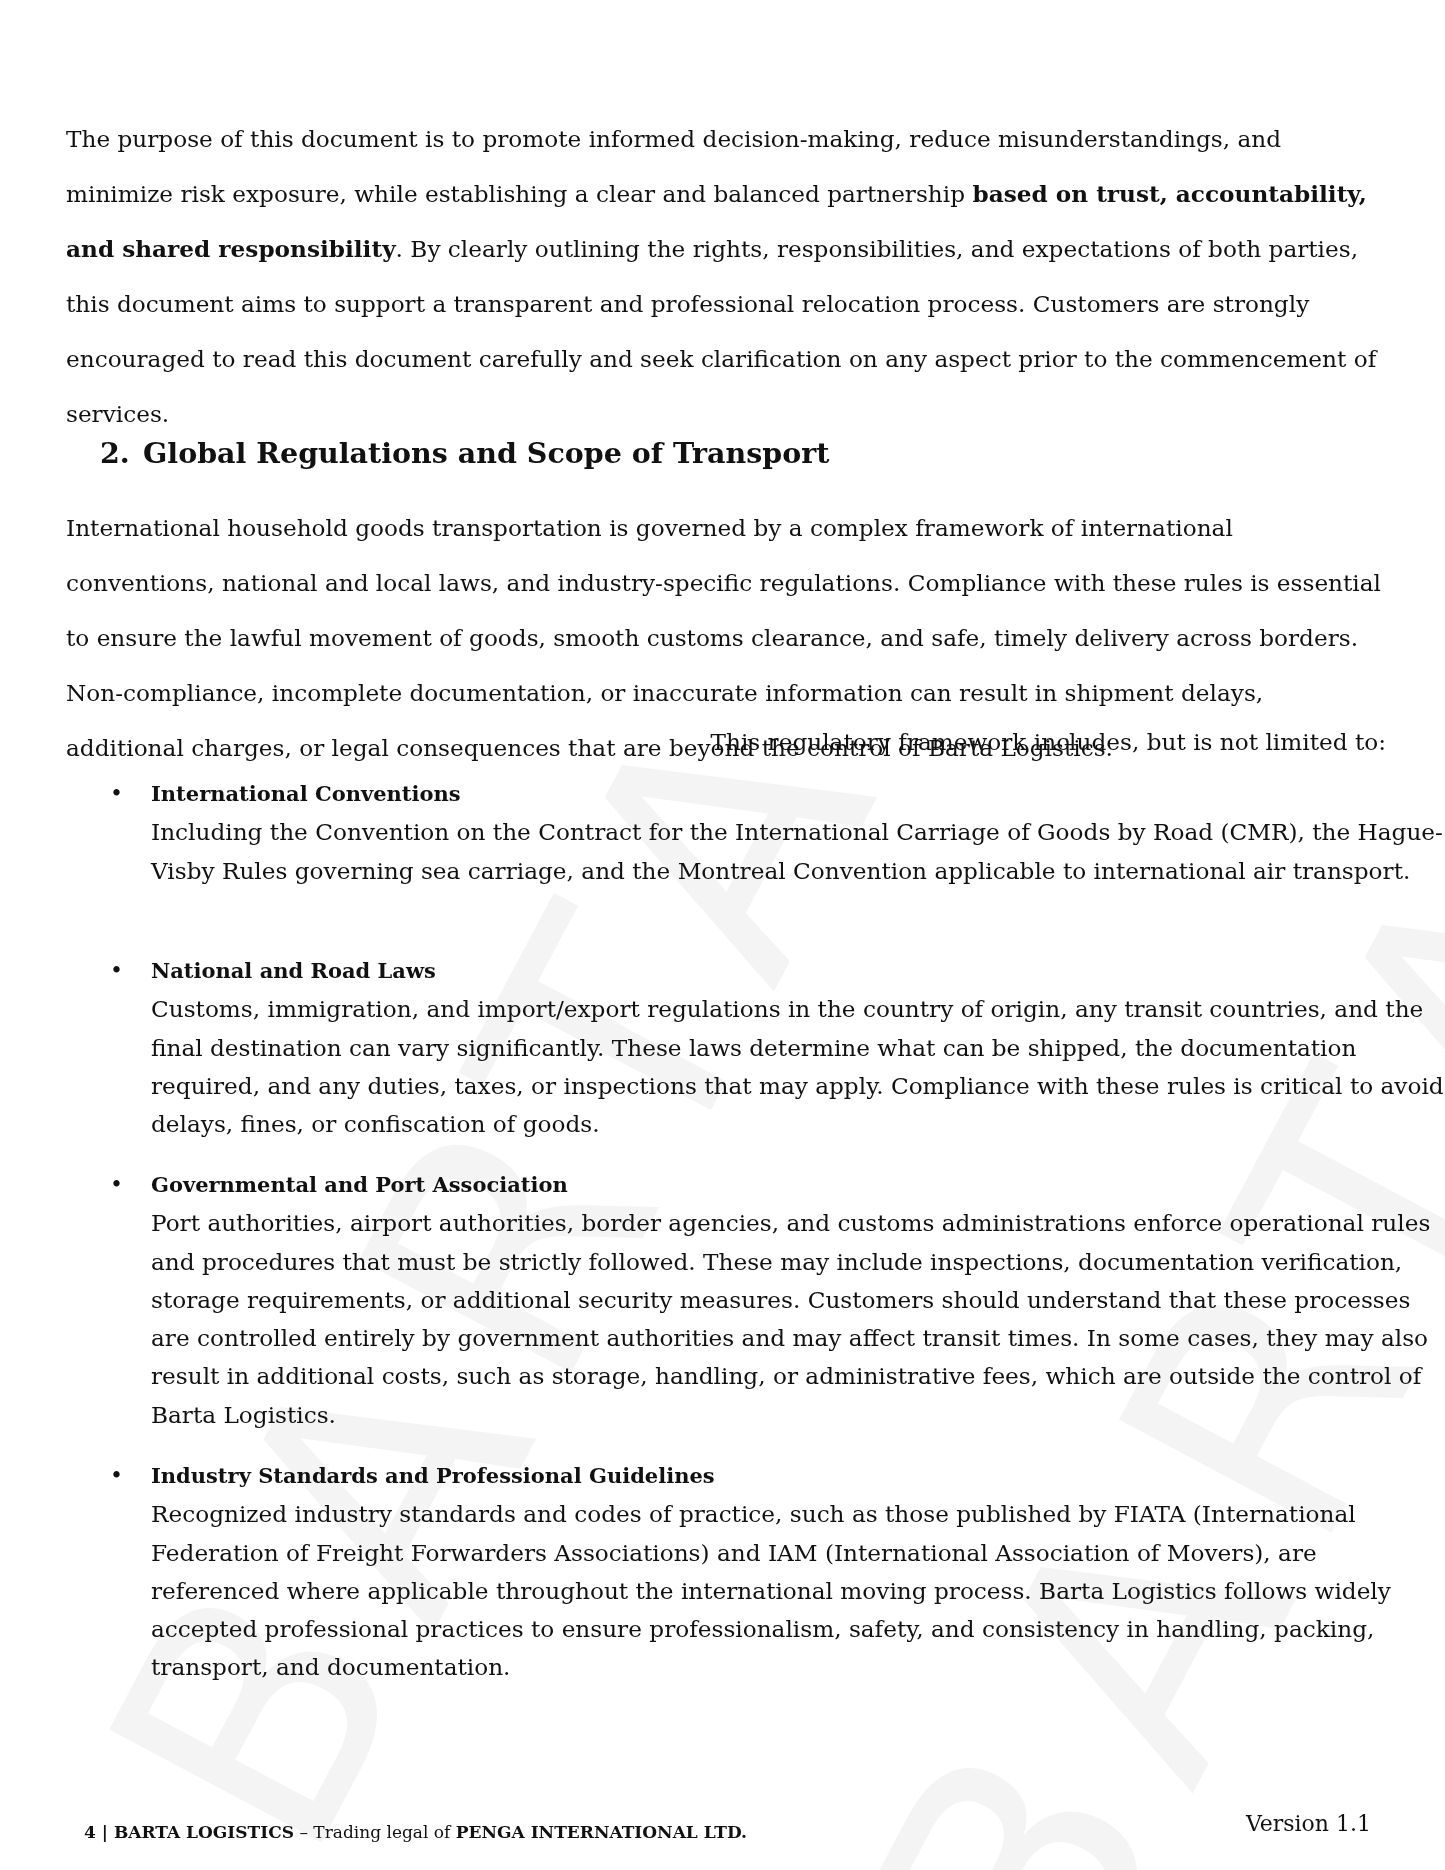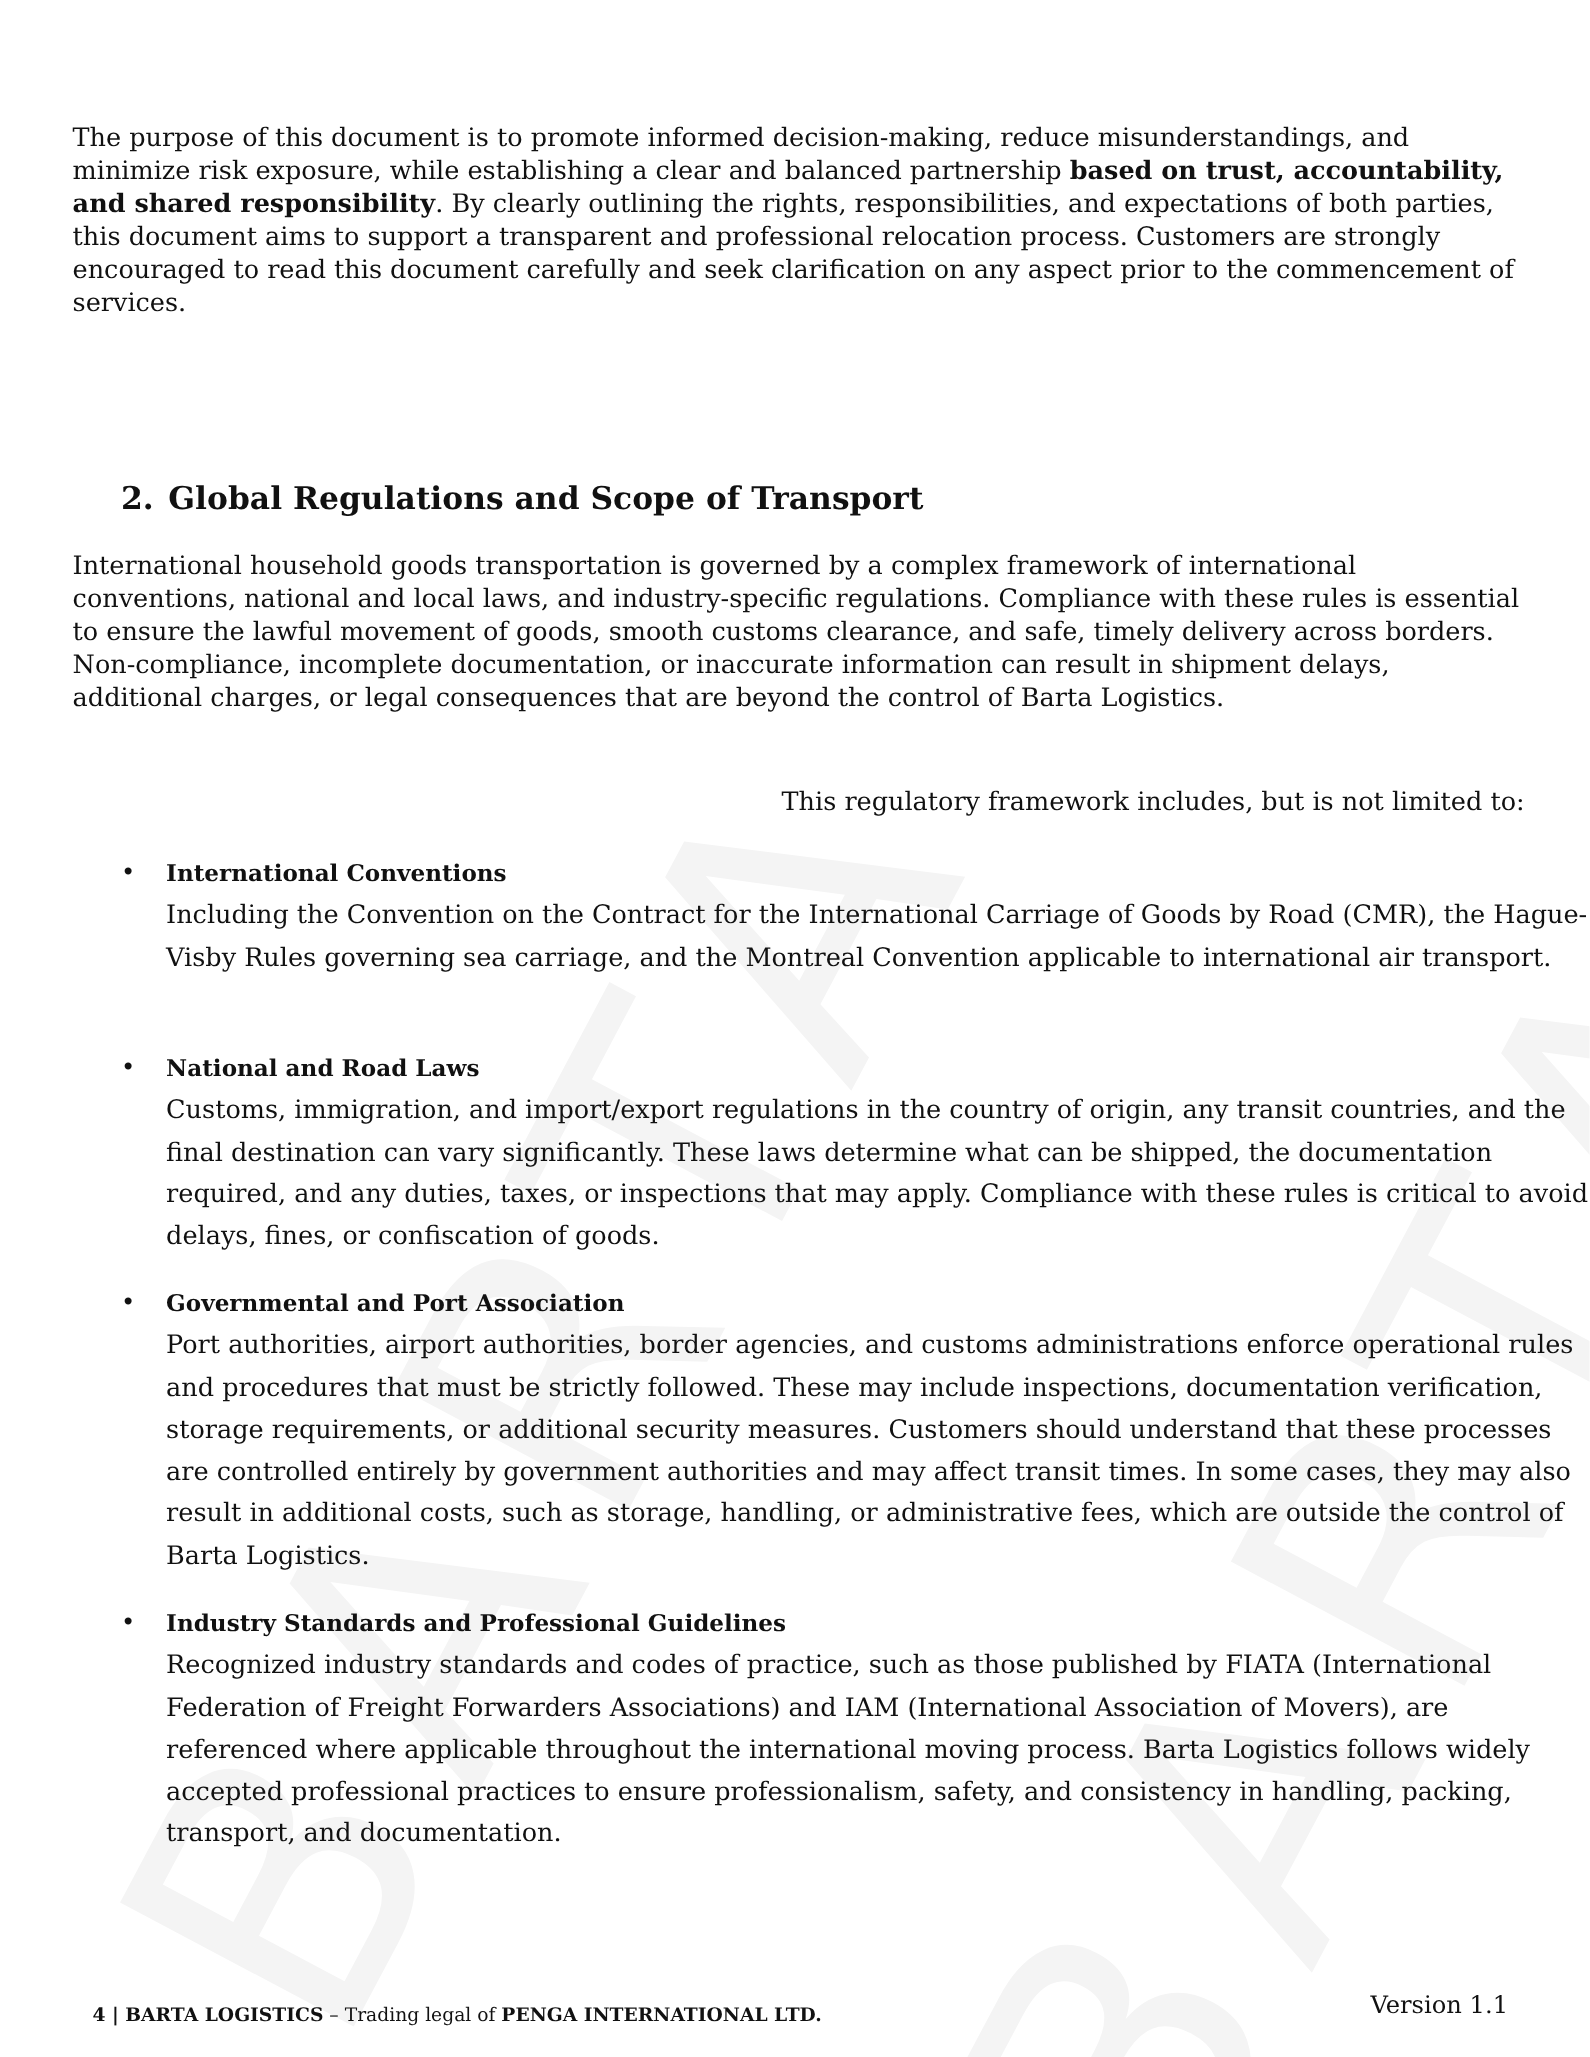--- a/index.html
+++ b/index.html
@@ -5,23 +5,23 @@
   html, body { margin: 0; padding: 0; background: #ffffff; }
   body { width: 1445px; height: 1870px; position: relative; overflow: hidden;
          font-family: "DejaVu Serif", "Liberation Serif", serif; color: #111111; }
   .watermark { position: absolute; inset: 0; pointer-events: none; z-index: 0; overflow: hidden; }
   .wm { position: absolute; font-family: "DejaVu Sans", "Liberation Sans", sans-serif;
         font-size: 330px; font-weight: 400; color: #f4f4f4; letter-spacing: 40px;
         transform-origin: 0 0; white-space: nowrap; line-height: 1; }
   .wm1 { left: 60px; top: 1740px; transform: rotate(-62deg); }
   .wm2 { left: 820px; top: 1900px; transform: rotate(-62deg); }
   .page { position: relative; z-index: 1; }
-  .p { position: absolute; left: 66px; width: 1320px; font-size: 23.2px; line-height: 30px; margin: 0; }
+  .p { position: absolute; left: 66px; width: 1320px; font-size: 23.2px; line-height: 55px; margin: 0; }
   .p b { font-weight: 700; }
-  .h2 { position: absolute; left: 110px; top: 431px; font-size: 28.5px; font-weight: 700; margin: 0; line-height: 44px; }
+  .h2 { position: absolute; left: 100px; top: 431px; font-size: 28.5px; font-weight: 700; margin: 0; line-height: 44px; }
   .h2 .num { display: inline-block; width: 43px; }
   .bullet { position: absolute; left: 66px; width: 1320px; }
   .bullet .dot { position: absolute; left: 44px; top: 0; font-size: 22px; line-height: 38.3px; }
   .bullet .title { position: absolute; left: 85px; top: 0; font-size: 21px; line-height: 38.3px; font-weight: 700; margin: 0; white-space: nowrap; }
   .bullet .body { position: absolute; left: 85px; top: 38.3px; width: 1300px; font-size: 23.2px; line-height: 38.3px; margin: 0; }
   .footer-left { position: absolute; left: 84px; top: 1820px; font-size: 17px; line-height: 24px; white-space: nowrap; }
   .footer-left b { font-weight: 700; }
   .footer-right { position: absolute; right: 74px; top: 1810px; font-size: 22px; line-height: 28px; }
 </style>
 </head>

